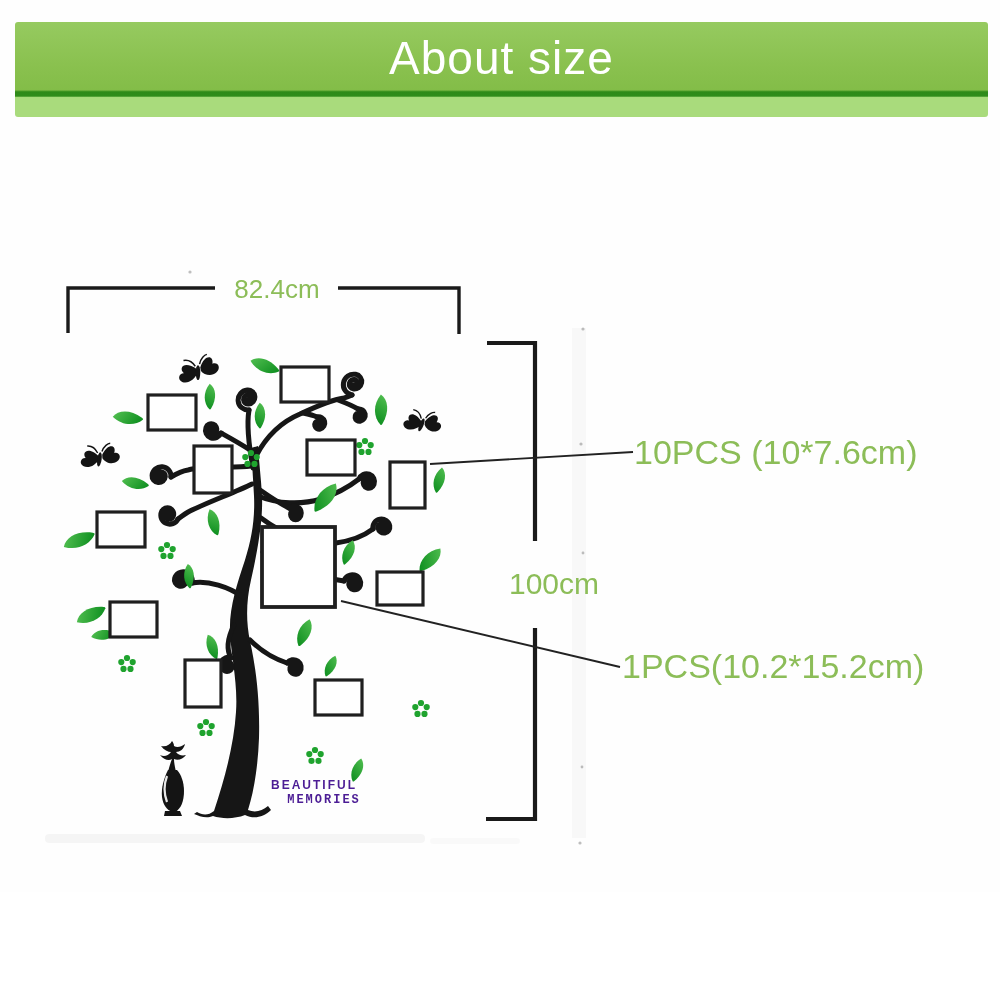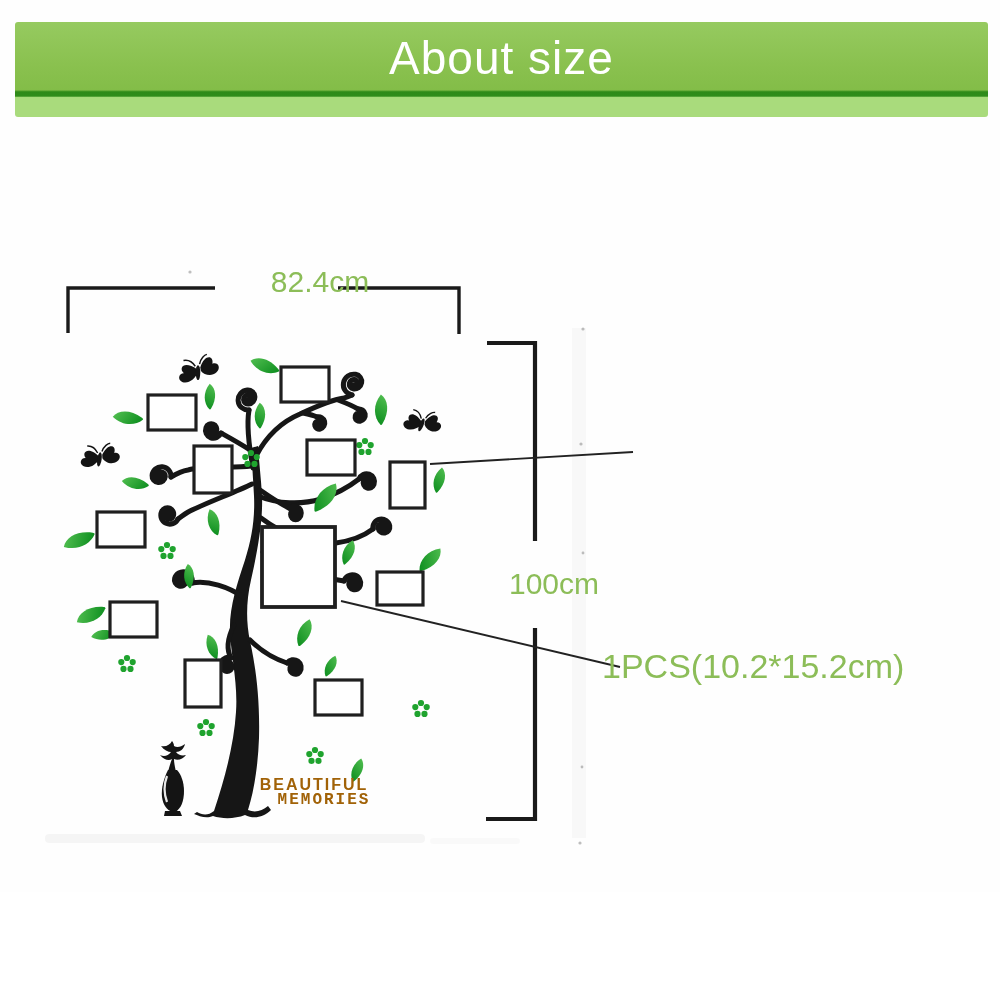--- a/index.html
+++ b/index.html
@@ -6,26 +6,26 @@
   #stage{position:relative;width:1000px;height:892px;background:#fefefe;overflow:hidden;
          font-family:"Liberation Sans",sans-serif;}
   
   .banner{position:absolute;left:15px;top:22px;width:973px;height:95px;border-radius:3px;
     background:linear-gradient(180deg,#96ca60 0%,#8ac14f 45%,#83bd48 71.5%,
                #2e8a18 73.5%,#2f8c1a 78%,#a9db7c 79.5%,#a9db7c 100%);}
   .banner-title{position:absolute;left:50%;top:36px;transform:translate(-50%,-50%);
     color:#ffffff;font-size:46px;font-weight:400;letter-spacing:1px;white-space:nowrap;}
   
   .glabel{position:absolute;color:#8cbd58;white-space:nowrap;font-weight:400;}
-  .lab-width{left:277px;top:282px;font-size:30px;transform:translate(-50%,-50%);margin-left:43px;}
+  .lab-width{left:277px;top:289px;font-size:26px;transform:translate(-50%,-50%);}
   .lab-height{left:534px;top:584px;font-size:30px;transform:translate(-50%,-50%);margin-left:20px;}
   .lab-small{left:634px;top:452px;font-size:34px;transform:translateY(-50%);}
-  .lab-large{left:602px;top:666px;font-size:34px;transform:translateY(-50%);}
+  .lab-large{left:622px;top:666px;font-size:34px;transform:translateY(-50%);}
   
-  .brand{position:absolute;color:#a16207;font-size:16px;font-weight:bold;
+  .brand{position:absolute;color:#4c1d95;font-size:12px;font-weight:bold;
          letter-spacing:2px;white-space:nowrap;transform:translate(-50%,-50%);}
   .brand1{left:314px;top:785px;}
   .brand2{left:324px;top:800px;font-family:Liberation Mono, monospace;}
   svg{position:absolute;left:0;top:0;}
 </style>
 </head>
 <body>
 
 <div id="stage">
 
@@ -178,17 +178,18 @@
     </g>
 
     <g stroke="#222222" stroke-width="1.8">
       <path d="M430,464 L633,452"></path>
       <path d="M341,601 L620,667"></path>
     </g>
   </svg>
 
   <div class="glabel lab-width">82.4cm</div>
   <div class="glabel lab-height">100cm</div>
+  <div class="glabel lab-small">10PCS (10*7.6cm)</div>
   <div class="glabel lab-large">1PCS(10.2*15.2cm)</div>
   <div class="brand brand1">BEAUTIFUL</div>
   <div class="brand brand2">MEMORIES</div>
 
 </div>
 
 </body></html>

